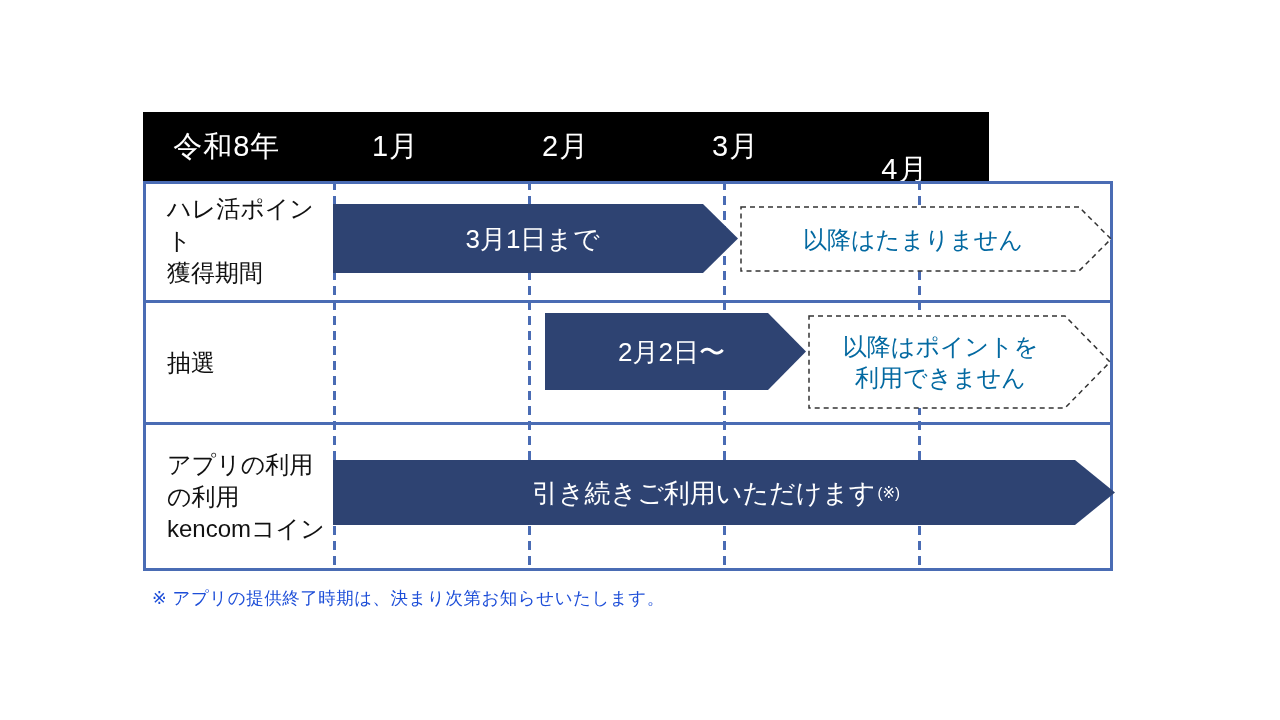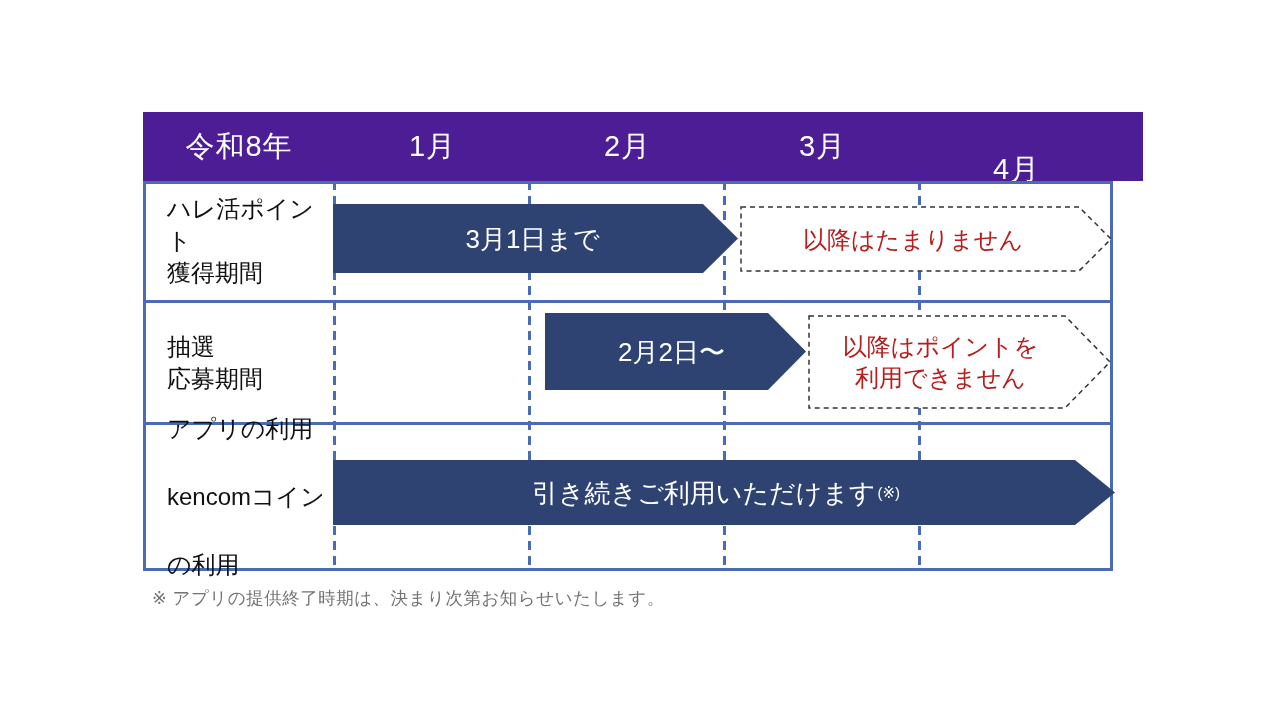--- a/index.html
+++ b/index.html
@@ -7,22 +7,22 @@
     width:1280px;height:720px;background:#ffffff;overflow:hidden;position:relative;
     font-family:"Liberation Sans","DejaVu Sans",sans-serif;
     -webkit-font-smoothing:antialiased;
   }
   .canvas{position:absolute;inset:0;background:#ffffff;}
 
   
   .tl-table{position:absolute;left:143px;top:112px;width:970px;height:459px;}
 
   .tl-header{
-    position:absolute;left:0;top:0;width:1000px;height:69px;
-    background:#4c1d95;display:flex;align-items:center;color:#ffffff;
+    position:absolute;left:0;top:0;width:846px;height:69px;
+    background:#000000;display:flex;align-items:center;color:#ffffff;
   }
   .hcell{display:flex;align-items:center;justify-content:center;
     font-size:29px;letter-spacing:1px;}
   .hcell.year{width:192px;}
   .hcell.month{width:195px;text-align:right;}
   .hcell.month:last-child{width:193px;margin-top:47px;}
 
   .tl-body{position:absolute;left:0;top:69px;width:970px;height:390px;background:#ffffff;}
 
   
@@ -47,26 +47,26 @@
     box-sizing:border-box;
   }
   .arrow-solid .atext{font-size:26px;line-height:32px;margin-left:24px;}
   .arrow-solid .asmall{font-size:15px;margin-left:2px;}
 
   
   .arrow-dashed{position:absolute;}
   .arrow-dashed svg{position:absolute;left:0;top:0;display:block;}
   .arrow-dashed .dtext{
     position:absolute;inset:0;display:flex;flex-direction:column;align-items:center;
-    justify-content:center;text-align:center;color:#b91c1c;font-size:24px;line-height:31px;
+    justify-content:center;text-align:center;color:#0369a1;font-size:24px;line-height:31px;
     box-sizing:border-box;
   }
 
   .footnote{
-    position:absolute;left:152px;top:586px;color:#737373;font-size:17.5px;
+    position:absolute;left:152px;top:586px;color:#1d4ed8;font-size:17.5px;
     letter-spacing:0.5px;
   }
 </style>
 </head>
 <body>
 
 <div class="canvas">
 
   <div class="tl-table">
 
@@ -104,40 +104,39 @@
         <svg width="372" height="66" viewBox="0 0 372 66">
           <polygon points="1,1 339,1 371,33 339,65 1,65" fill="#ffffff" stroke="#333333" stroke-width="1.5" stroke-dasharray="5 4"></polygon>
         </svg>
         <div class="dtext" style="padding-right:26px;">
           <span>以降はたまりません</span>
         </div>
       </div>
 
       <div class="rowlabel" style="top:122px;height:119px;font-family:Liberation Serif, serif;">
         <span>抽選</span>
-        <span>応募期間</span>
       </div>
       <div class="arrow-solid" style="left:402px;top:132px;width:261px;height:77px;padding-right:32px;flex-direction:row;
                   clip-path:polygon(0 0,calc(100% - 38px) 0,100% 50%,calc(100% - 38px) 100%,0 100%);">
         <span class="atext">2月2日〜</span>
       </div>
       <div class="arrow-dashed" style="left:665px;top:134px;width:303px;height:94px;">
         <svg width="303" height="94" viewBox="0 0 303 94">
           <polygon points="1,1 257,1 302,47 257,93 1,93" fill="#ffffff" stroke="#333333" stroke-width="1.5" stroke-dasharray="5 4"></polygon>
         </svg>
         <div class="dtext" style="padding-right:38px;">
           <span>以降はポイントを</span>
           <span>利用できません</span>
         </div>
       </div>
 
-      <div class="rowlabel" style="top:244px;height:143px;gap:36px;">
+      <div class="rowlabel" style="top:244px;height:143px;">
         <span>アプリの利用</span>
+        <span>の利用</span>
         <span>kencomコイン</span>
-        <span>の利用</span>
       </div>
       <div class="arrow-solid" style="left:190px;top:279px;width:782px;height:65px;padding-right:40px;
                   clip-path:polygon(0 0,calc(100% - 40px) 0,100% 50%,calc(100% - 40px) 100%,0 100%);">
         <span class="atext">引き続きご利用いただけます</span>
         <span class="asmall">(※)</span>
       </div>
 
     </div>
   </div>
 

